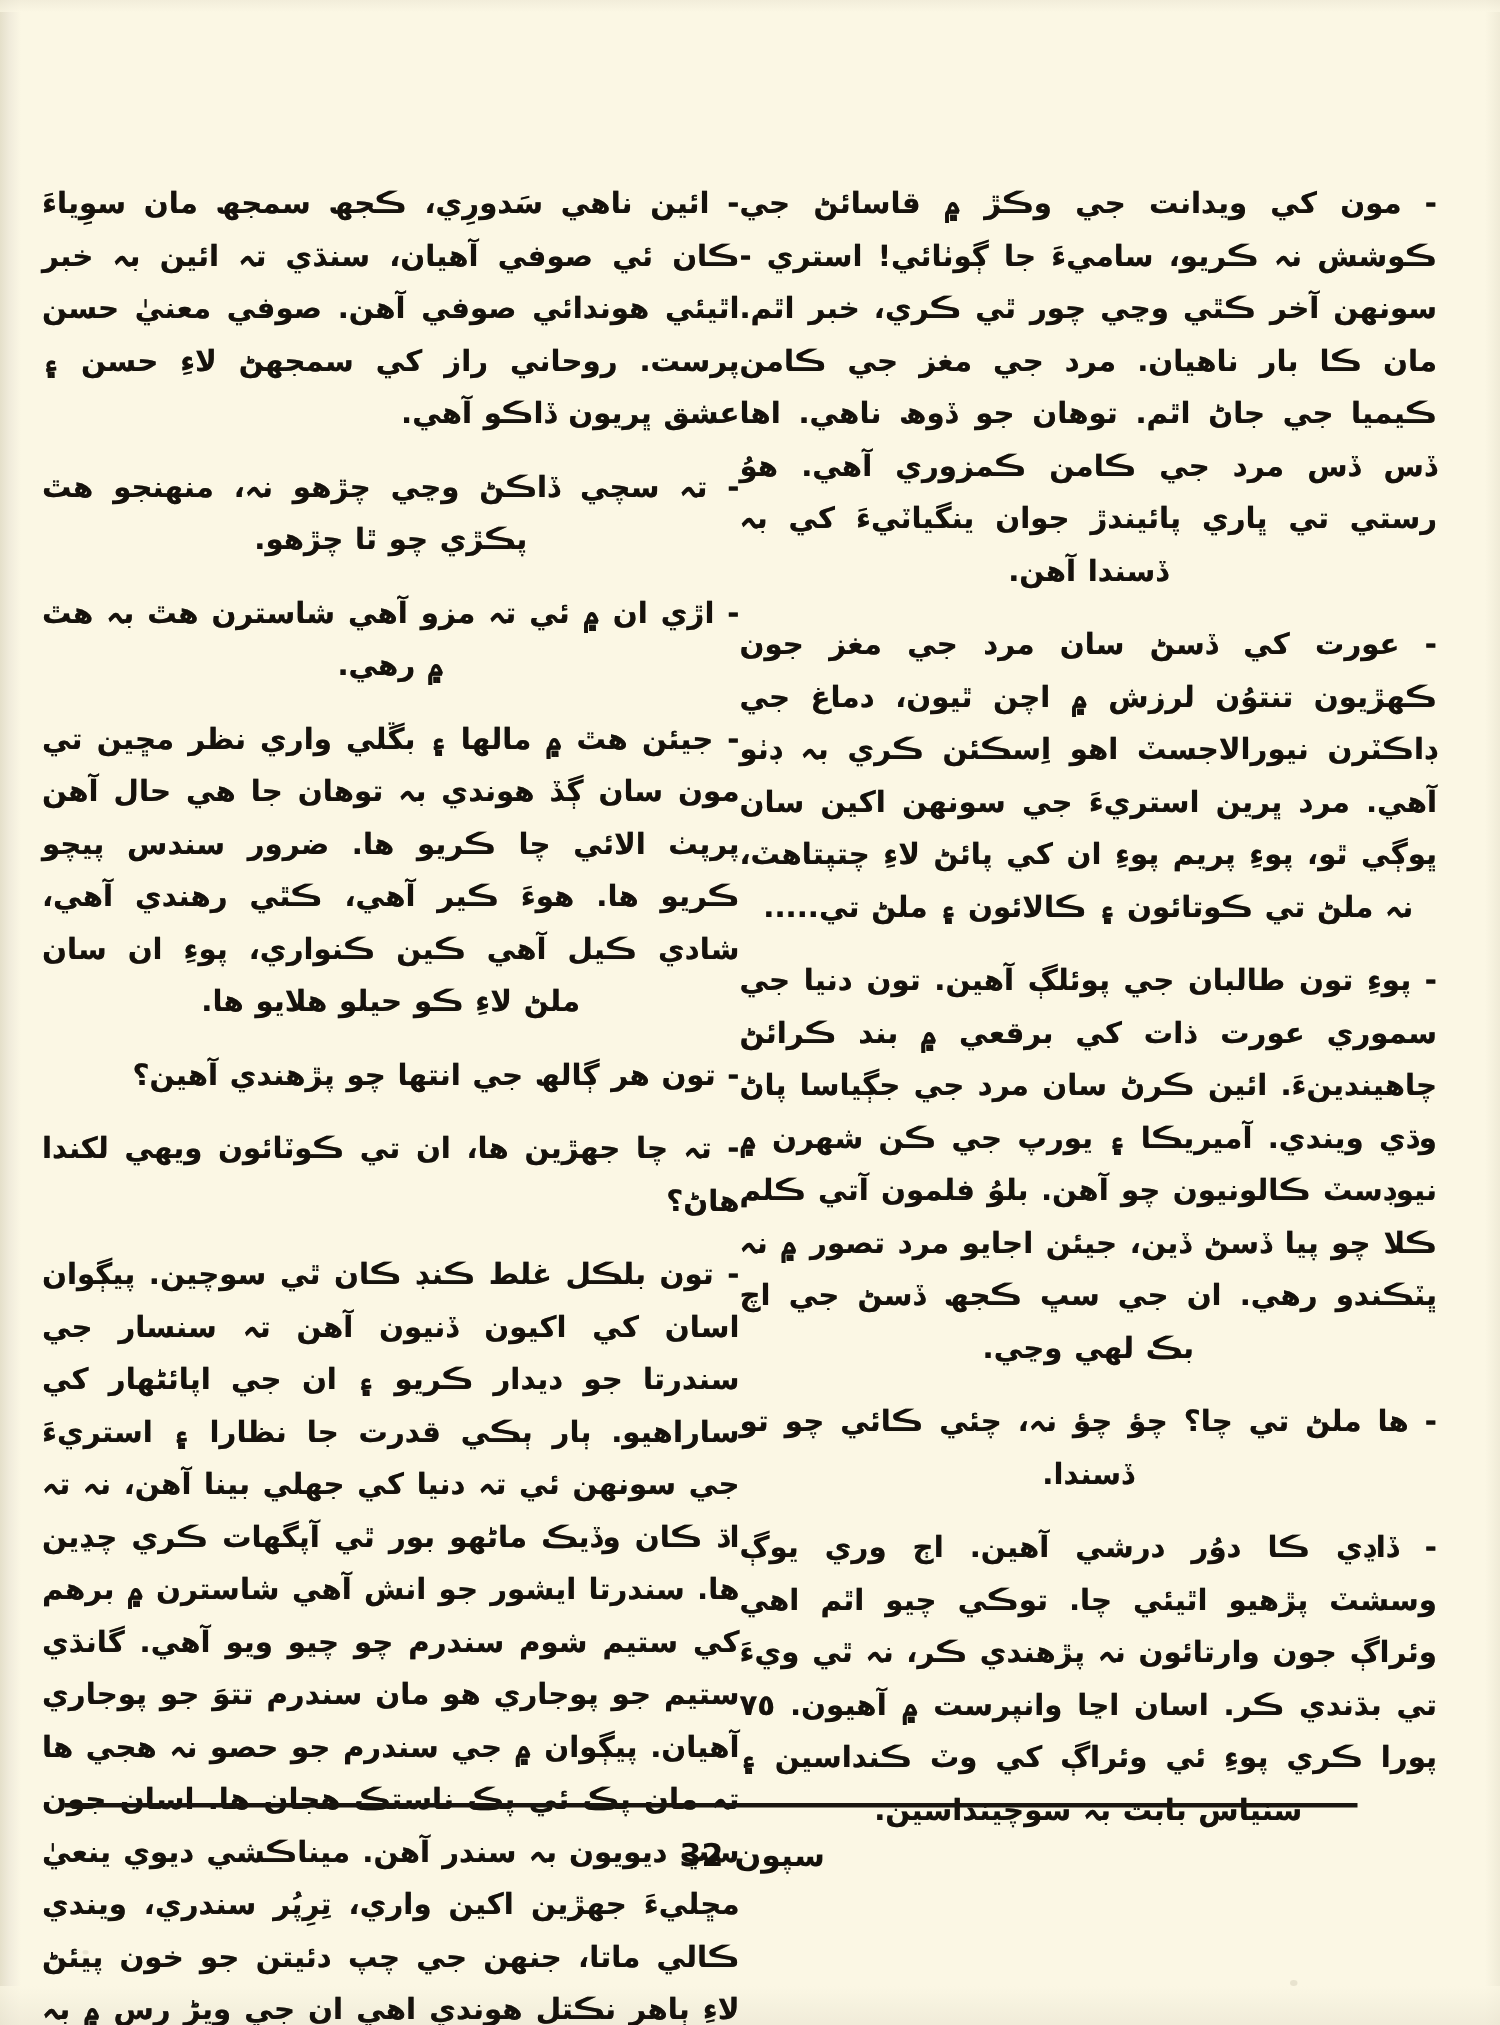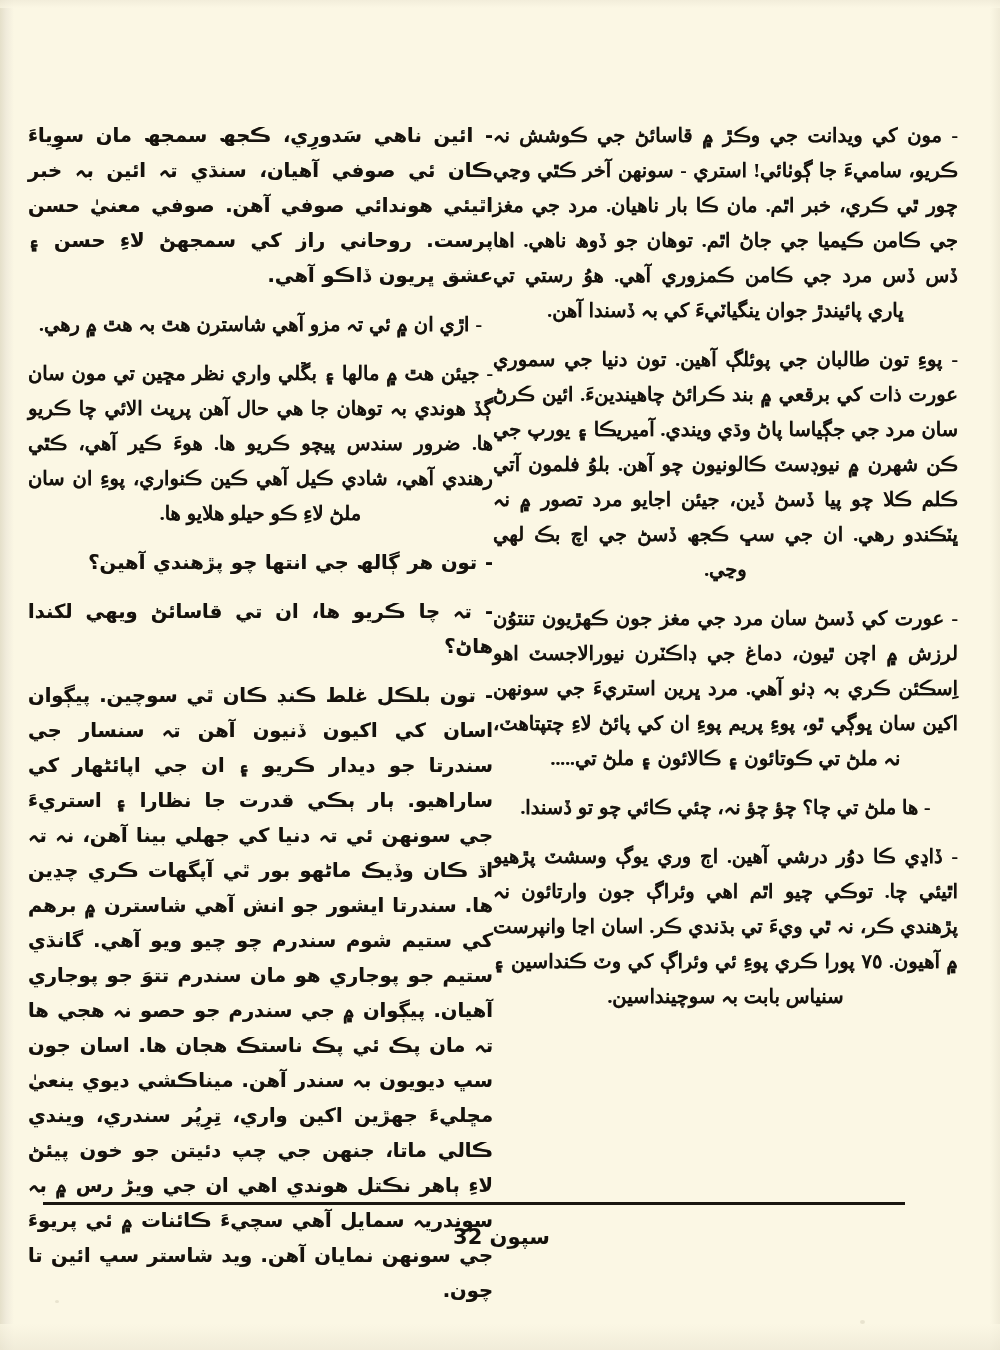--- a/index.html
+++ b/index.html
@@ -78,21 +78,20 @@
     line-height: 35px;
     color: #16120c;
     font-weight: 600;
     letter-spacing: 0px;
     word-spacing: 1px;
     text-shadow: 0 0 0.4px rgba(0,0,0,.55);
   }
 
   .para.last-centered {
     text-align-last: center;
-    font-family: Liberation Serif, serif;
   }
 
   
   .footer-rule {
     position: absolute;
     left: 43px;
     top: 1202px;
     width: 862px;
     height: 3px;
     background: #1a1610;
@@ -127,31 +126,32 @@
   <div class="scan-edge-bottom"></div>
 
   <div class="scan-speck" style="left:55px;top:1300px;width:4px;height:3px;"></div>
   <div class="scan-speck" style="left:540px;top:1240px;width:3px;height:3px;"></div>
   <div class="scan-speck" style="left:860px;top:1320px;width:5px;height:4px;"></div>
 
   <div class="columns">
 
     <div class="column">
       <p class="para">- ائين ناھي سَدورِي، ڪجھ سمجھ مان سوِياءَ ڪان ئي صوفي آھيان، سنڌي تہ ائين بہ خبر اٿيئي ھوندائي صوفي آھن. صوفي معنيٰ حسن پرست. روحاني راز کي سمجھڻ لاءِ حسن ۽ عشق ڀريون ڏاڪو آھي.</p>
+      <p class="para last-centered">- تہ سچي ڏاڪڻ وڃي چڙھو نہ، منھنجو ھٿ پڪڙي چو ٿا چڙھو.</p>
       <p class="para last-centered">- اڙي ان ۾ ئي تہ مزو آھي شاسترن ھٿ بہ ھٿ ۾ رھي.</p>
       <p class="para last-centered">- جيئن ھٿ ۾ مالھا ۽ بڱلي واري نظر مڇين تي مون سان ڳڏ ھوندي بہ توھان جا ھي حال آھن پرپٺ الائي چا ڪريو ھا. ضرور سندس پيچو ڪريو ھا. ھوءَ ڪير آھي، ڪٿي رھندي آھي، شادي ڪيل آھي ڪين ڪنواري، پوءِ ان سان ملڻ لاءِ ڪو حيلو ھلايو ھا.</p>
       <p class="para">- تون ھر ڳالھ جي انتھا چو پڙھندي آھين؟</p>
-      <p class="para">- تہ چا ڪريو ھا، ان تي قاسائڻ ويھي لکندا ھاڻ؟</p>
+      <p class="para">- تہ چا جھڙين ھا، ان تي ڪوٽائون ويھي لکندا ھاڻ؟</p>
       <p class="para">- تون بلڪل غلط ڪنڊ ڪان ٿي سوچين. پيڳوان اسان کي اکيون ڏنيون آھن تہ سنسار جي سندرتا جو ديدار ڪريو ۽ ان جي اپائڻھار کي ساراھيو. ٻار ٻڪي قدرت جا نظارا ۽ استريءَ جي سونھن ئي تہ دنيا کي جھلي بينا آھن، نہ تہ اڌ ڪان وڏيڪ ماڻھو بور ٿي آپگھات ڪري چڍين ھا. سندرتا ايشور جو انش آھي شاسترن ۾ برھم کي ستيم شوم سندرم چو چيو ويو آھي. گانڌي ستيم جو پوجاري ھو مان سندرم تتوَ جو پوجاري آھيان. پيڳوان ۾ جي سندرم جو حصو نہ ھجي ھا تہ مان پڪ ئي پڪ ناستڪ ھجان ھا. اسان جون سڀ ديويون بہ سندر آھن. ميناڪشي ديوي ينعيٰ مڇليءَ جھڙين اکين واري، تِرِپُر سندري، ويندي ڪالي ماتا، جنھن جي چپ دئيتن جو خون پيئڻ لاءِ ٻاھر نڪتل ھوندي اھي ان جي ويڑ رس ۾ بہ سوندريہ سمايل آھي سچيءَ ڪائنات ۾ ئي پريوءَ جي سونھن نمايان آھن. ويد شاستر سڀ ائين تا چون.</p>
     </div>
 
     <div class="column">
       <p class="para last-centered">- مون کي ويدانت جي وڪڙ ۾ قاسائڻ جي ڪوشش نہ ڪريو، ساميءَ جا ڳوٺائي! استري - سونھن آخر ڪٿي وڃي چور ٿي ڪري، خبر اٿم. مان ڪا بار ناھيان. مرد جي مغز جي ڪامن ڪيميا جي جاڻ اٿم. توھان جو ڏوھ ناھي. اھا ڏس ڏس مرد جي ڪامن ڪمزوري آھي. ھوُ رستي تي ڀاري پائيندڙ جوان ينگياٽيءَ کي بہ ڏسندا آھن.</p>
+      <p class="para last-centered">- عورت کي ڏسڻ سان مرد جي مغز جون ڪھڙيون تنتوُن لرزش ۾ اچن ٿيون، دماغ جي ڊاڪٽرن نيورالاجسٽ اھو اِسڪئن ڪري بہ ڊٺو آھي. مرد ڀرين استريءَ جي سونھن اکين سان ڀوڳي ٿو، پوءِ پريم پوءِ ان کي پائڻ لاءِ چتپتاھٽ، نہ ملڻ تي ڪوتائون ۽ ڪالائون ۽ ملڻ تي.....</p>
       <p class="para last-centered">- پوءِ تون طالبان جي پوئلڳ آھين. تون دنيا جي سموري عورت ذات کي برقعي ۾ بند ڪرائڻ چاھيندينءَ. ائين ڪرڻ سان مرد جي جڳياسا پاڻ وڌي ويندي. آميريڪا ۽ يورپ جي ڪن شھرن ۾ نيوڊسٽ ڪالونيون چو آھن. بلوُ فلمون آتي ڪلم ڪلا چو پيا ڏسڻ ڏين، جيئن اجايو مرد تصور ۾ نہ ڀٽڪندو رھي. ان جي سڀ ڪجھ ڏسڻ جي اچ بڪ لھي وڃي.</p>
-      <p class="para last-centered">- عورت کي ڏسڻ سان مرد جي مغز جون ڪھڙيون تنتوُن لرزش ۾ اچن ٿيون، دماغ جي ڊاڪٽرن نيورالاجسٽ اھو اِسڪئن ڪري بہ ڊٺو آھي. مرد ڀرين استريءَ جي سونھن اکين سان ڀوڳي ٿو، پوءِ پريم پوءِ ان کي پائڻ لاءِ چتپتاھٽ، نہ ملڻ تي ڪوتائون ۽ ڪالائون ۽ ملڻ تي.....</p>
       <p class="para last-centered">- ھا ملڻ تي چا؟ چؤ چؤ نہ، چئي ڪائي چو تو ڏسندا.</p>
       <p class="para last-centered">- ڏاڍي ڪا دوُر درشي آھين. اڄ وري يوڳ وسشٽ پڙھيو اٿيئي چا. توڪي چيو اٿم اھي وئراڳ جون وارتائون نہ پڙھندي ڪر، نہ ٿي ويءَ تي بڌندي ڪر. اسان اڃا وانپرست ۾ آھيون. ٧٥ پورا ڪري پوءِ ئي وئراڳ کي وٽ ڪنداسين ۽ سنياس بابت بہ سوچينداسين.</p>
 
     </div>
 
   </div>
 
   <div class="footer-rule"></div>
 
   <div class="footer">

